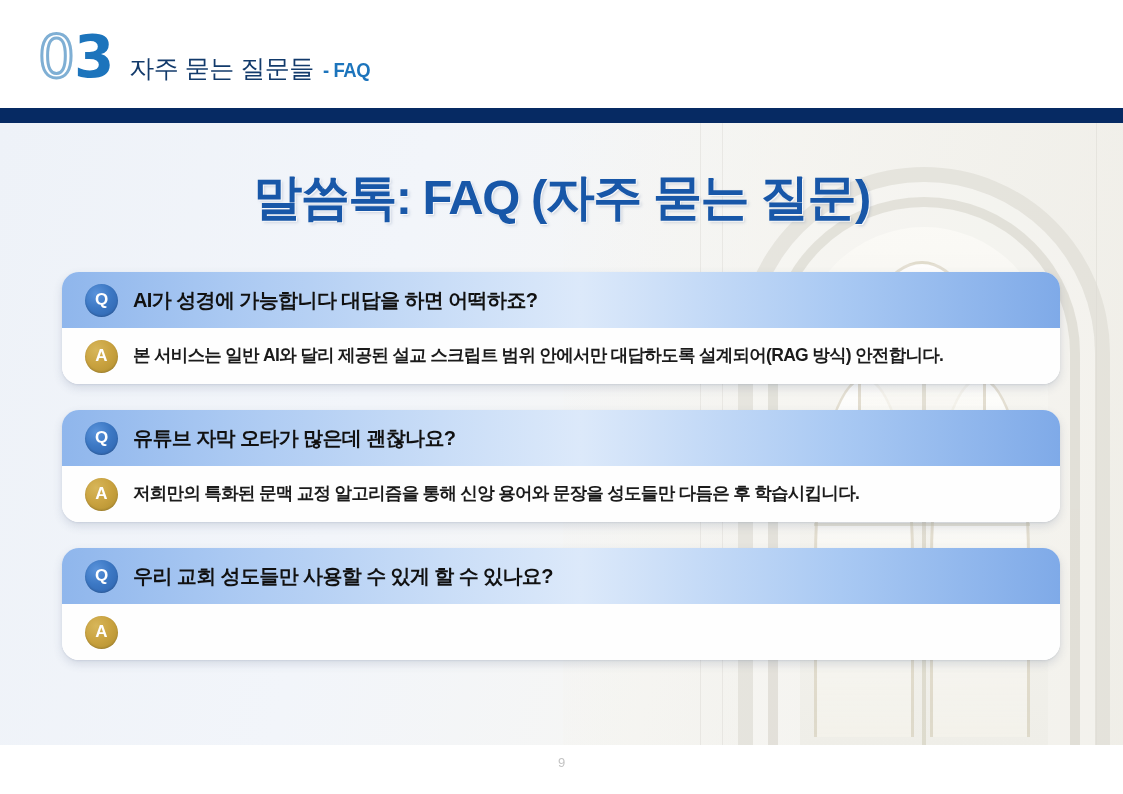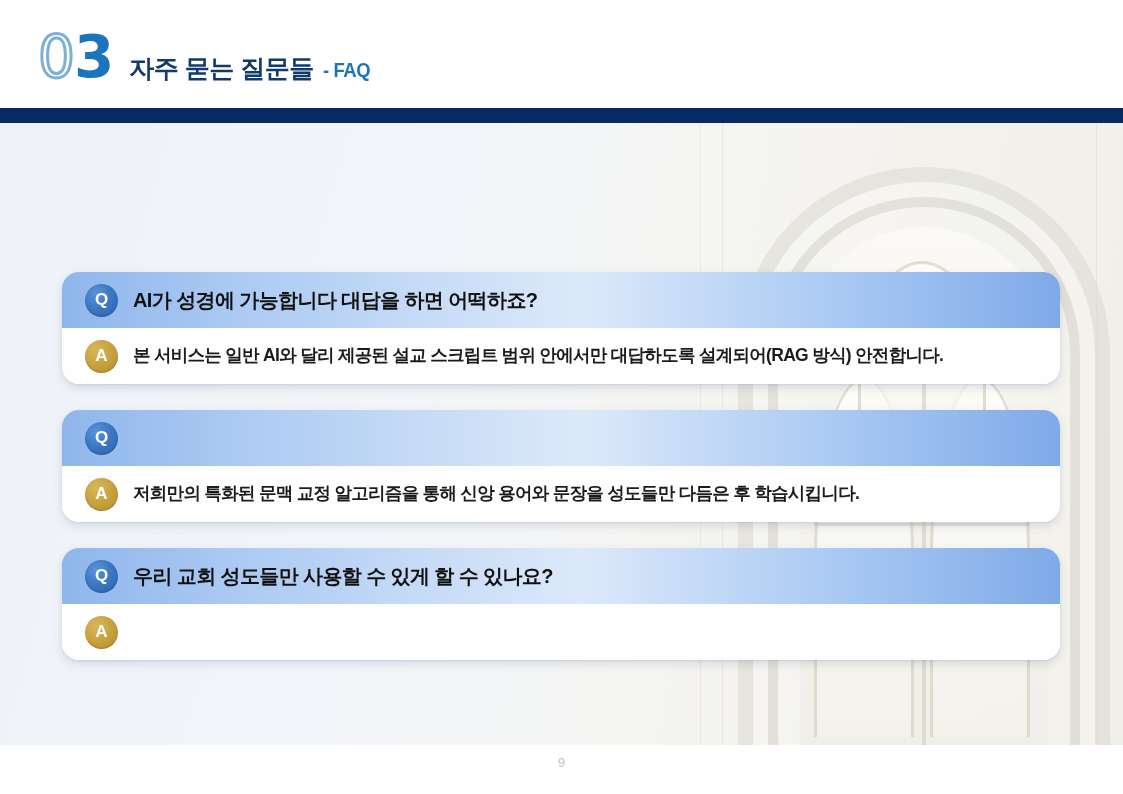--- a/index.html
+++ b/index.html
@@ -52,21 +52,21 @@
     font-weight: 700;
     line-height: 1;
     color: #1C74BC;
     letter-spacing: -1px;
     margin-left: 1px;
     font-family: "DejaVu Sans", sans-serif;
   }
 
   #header-title {
     font-size: 25px;
-    font-weight: 700;
+    font-weight: 400;
     color: #123A6B;
     margin-left: 16px;
     letter-spacing: -0.5px;
   }
 
   #header-faq {
     font-size: 21px;
     font-weight: 700;
     color: #1C74BC;
     margin-left: 9px;
@@ -305,37 +305,39 @@
     <div id="bg-window">
       <div class="lancet" style="left:14px; top:150px; width:100px; height:360px;"></div>
       <div class="lancet" style="left:130px; top:150px; width:100px; height:360px;"></div>
       <div class="lancet" style="left:58px; top:34px; width:128px; height:230px;"></div>
       <div class="tracery" style="left:92px; top:58px; width:58px; height:58px; border-radius:50%;"></div>
       <div class="mullion" style="left:122px; top:150px; width:4px; height:370px;"></div>
       <div class="mullion" style="left:14px; top:296px; width:216px; height:3px;"></div>
       <div class="mullion" style="left:14px; top:410px; width:216px; height:3px;"></div>
     </div>
 
+    <div id="slide-title">말씀톡: FAQ (자주 묻는 질문)</div>
 
     <div id="faq-list">
 
       <div class="faq-card">
         <div class="q-row">
           <div class="badge badge-q">Q</div>
           <div class="q-text">AI가 성경에 가능합니다 대답을 하면 어떡하죠?</div>
         </div>
         <div class="a-row">
           <div class="badge badge-a">A</div>
           <div class="a-text">본 서비스는 일반 AI와 달리 제공된 설교 스크립트 범위 안에서만 대답하도록 설계되어(RAG 방식) 안전합니다.</div>
         </div>
       </div>
 
       <div class="faq-card">
         <div class="q-row">
           <div class="badge badge-q">Q</div>
+          <div class="q-text">유튜브 자막 오타가 많은데 괜찮나요?</div>
         </div>
         <div class="a-row">
           <div class="badge badge-a">A</div>
           <div class="a-text">저희만의 특화된 문맥 교정 알고리즘을 통해 신앙 용어와 문장을 성도들만 다듬은 후 학습시킵니다.</div>
         </div>
       </div>
 
       <div class="faq-card">
         <div class="q-row">
           <div class="badge badge-q">Q</div>

